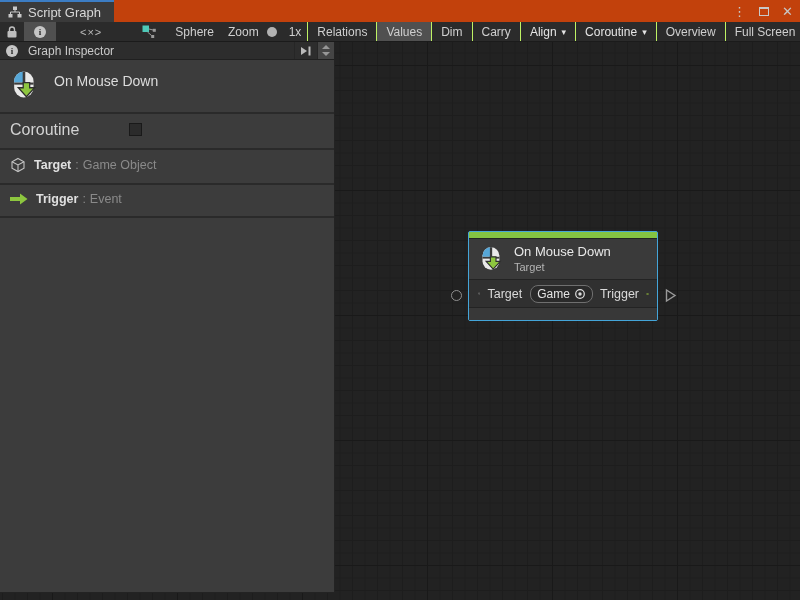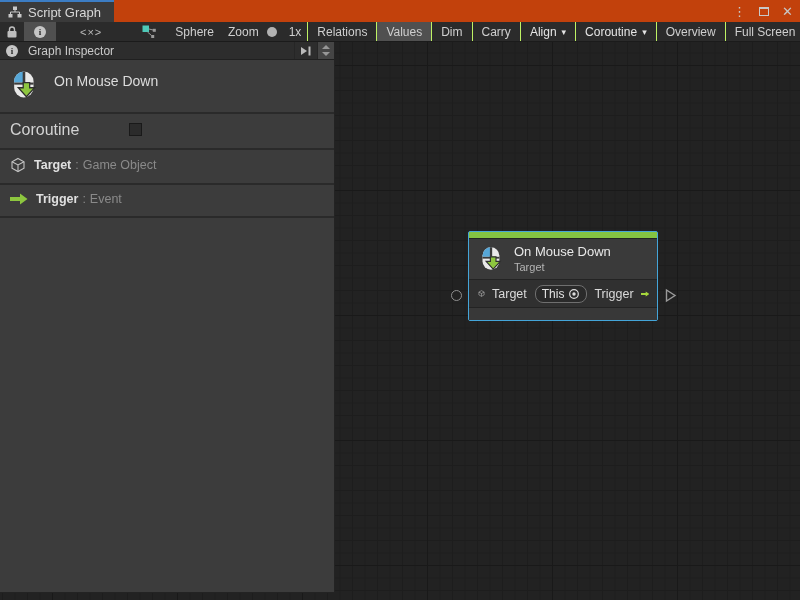--- a/index.html
+++ b/index.html
@@ -189,21 +189,21 @@
         <div class="node-subtitle">Target</div>
       </div>
     </div>
     <div class="node-ports">
       <svg width="15" height="15" viewBox="0 0 16 16">
         <path d="M8 1.5 L14 4.8 V11.2 L8 14.5 L2 11.2 V4.8 Z" fill="none" stroke="#cfcfcf" stroke-width="1.1"></path>
         <path d="M2 4.8 L8 8 L14 4.8 M8 8 V14.5" fill="none" stroke="#cfcfcf" stroke-width="1.1"></path>
       </svg>
       <span class="port-label">Target</span>
       <span class="chip">
-        <span>This</span>
+        <span>Game</span>
         <svg width="12" height="12" viewBox="0 0 12 12">
           <circle cx="6" cy="6" r="4.3" fill="none" stroke="#dddddd" stroke-width="1.2"></circle>
           <circle cx="6" cy="6" r="1.7" fill="#dddddd"></circle>
         </svg>
       </span>
       <span class="spacer"></span>
       <span class="port-label">Trigger</span>
       <svg width="18" height="12" viewBox="0 0 18 12" style="margin-left:7px;">
         <path d="M0 4 h10 V0.5 l7.5 5.5 -7.5 5.5 V8 H0 z" fill="#a6d73c"></path>
       </svg>

